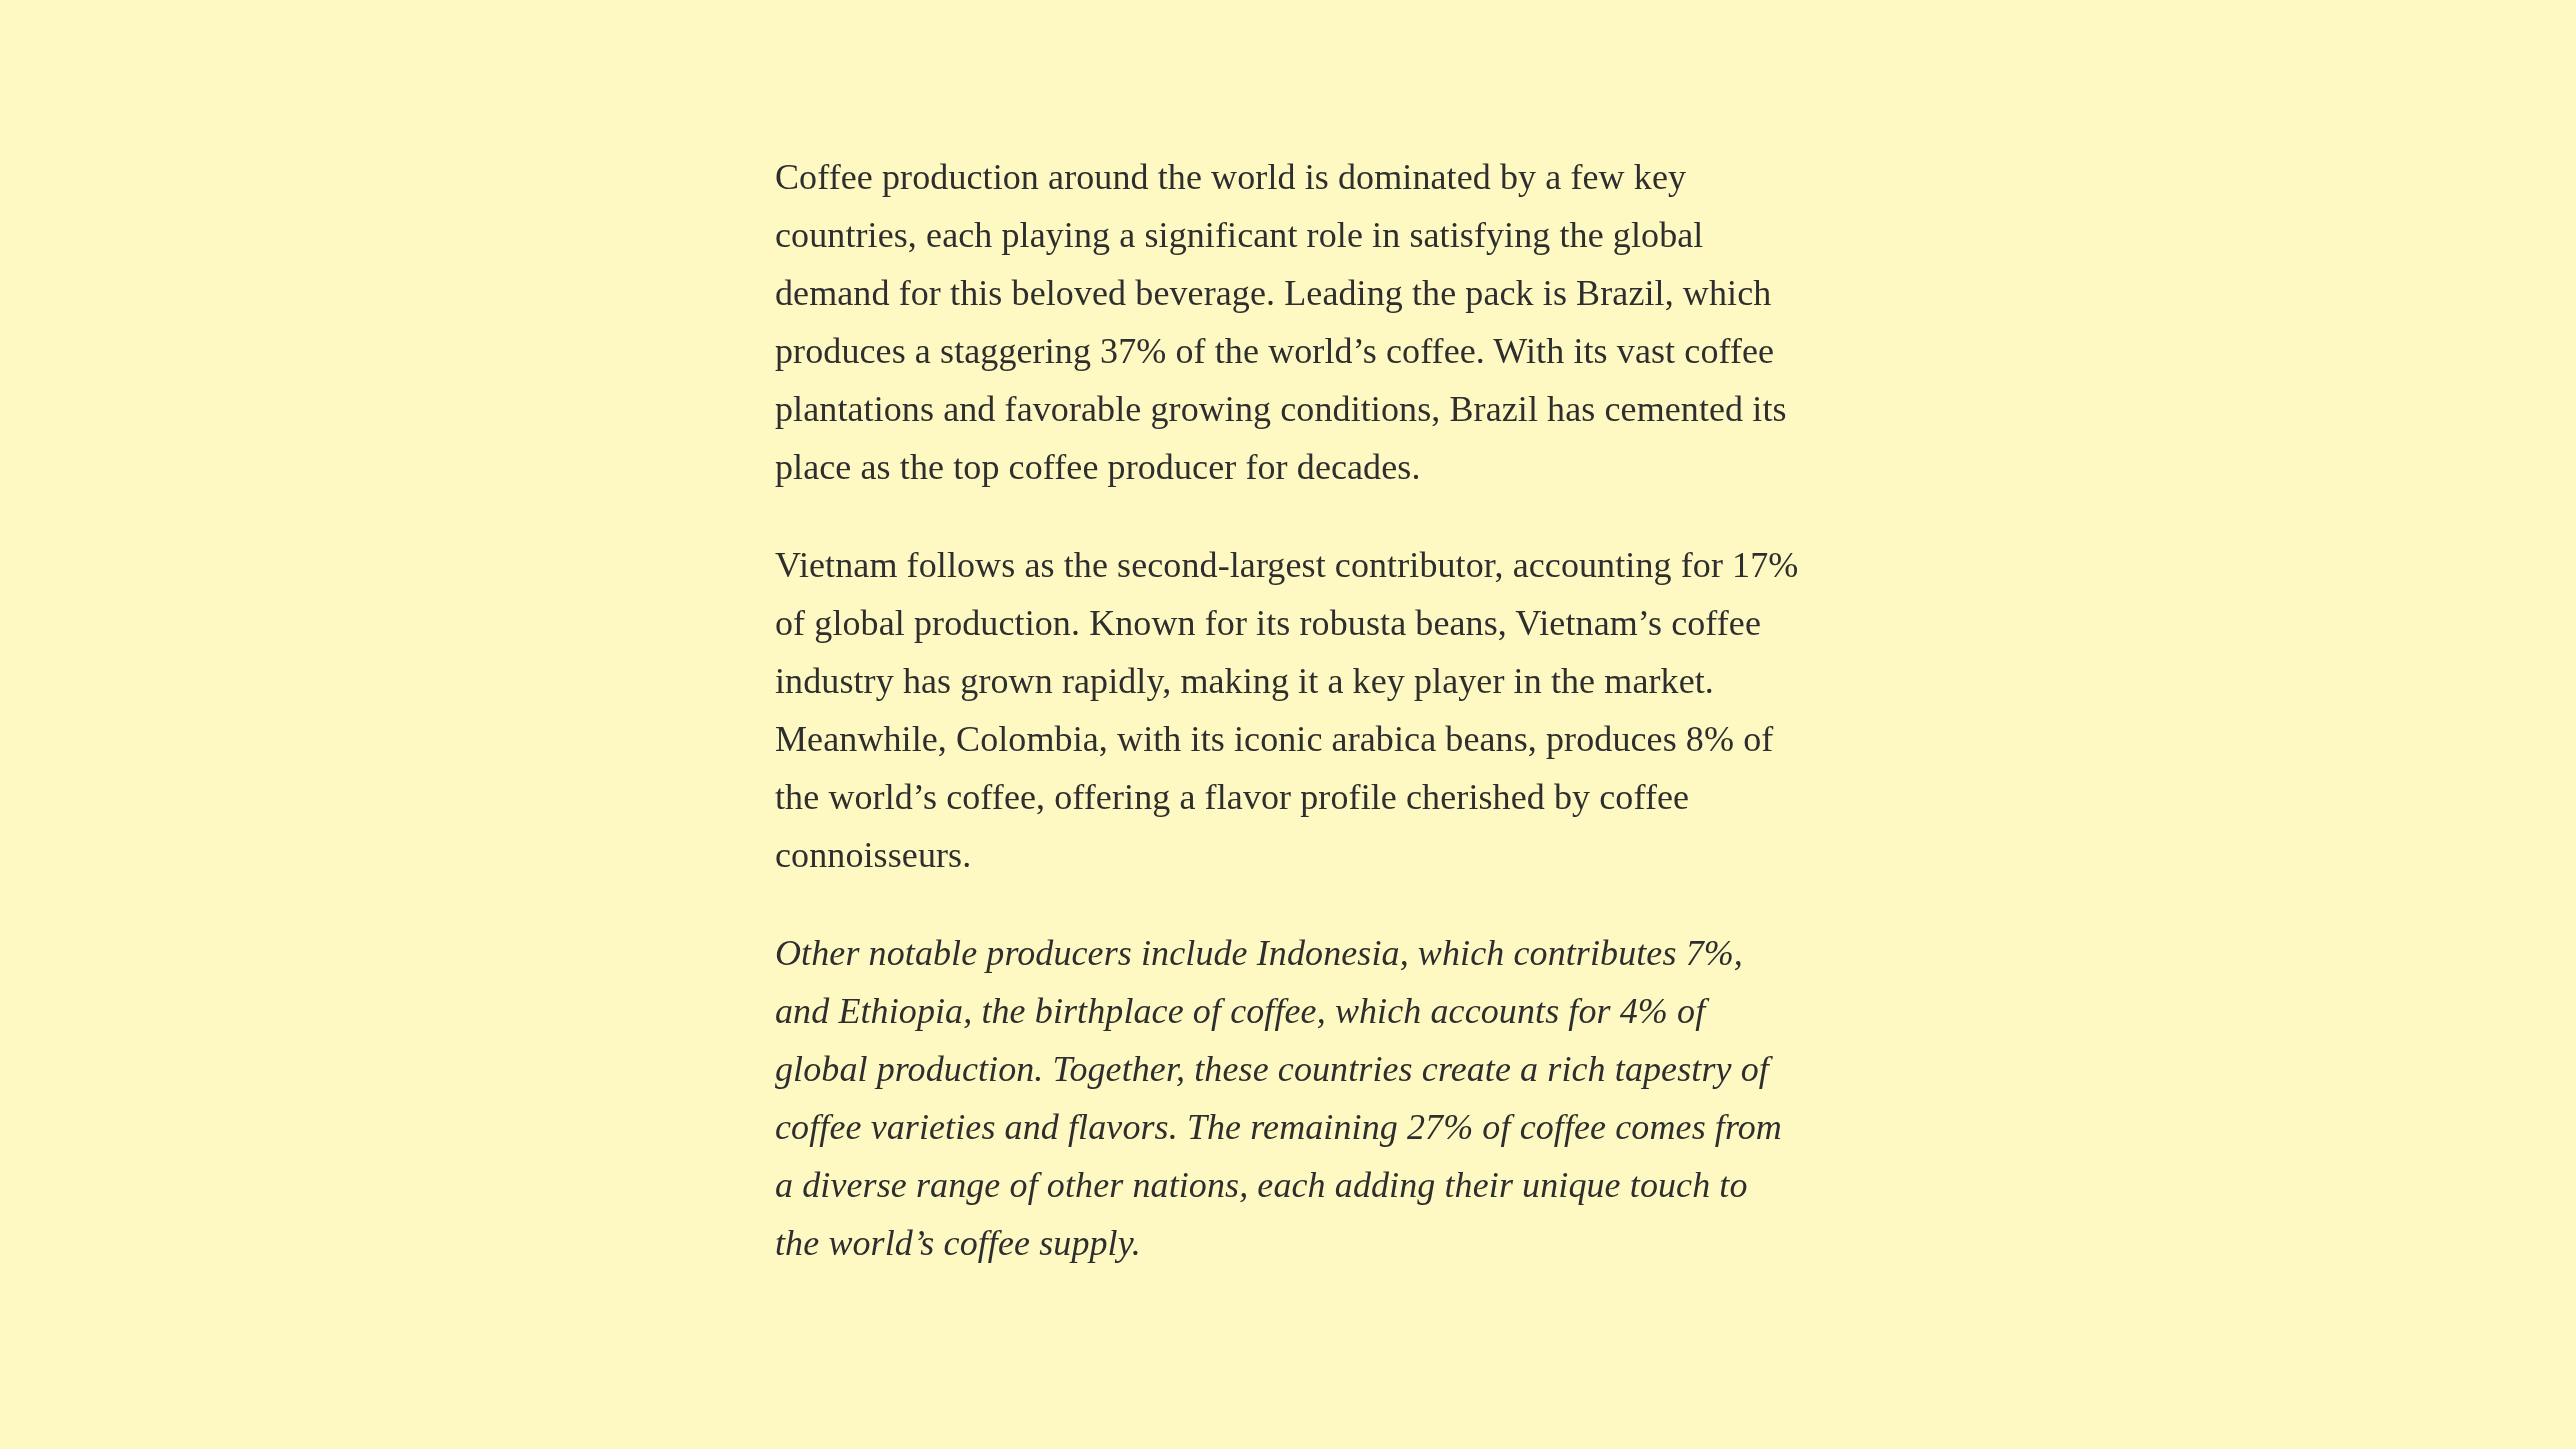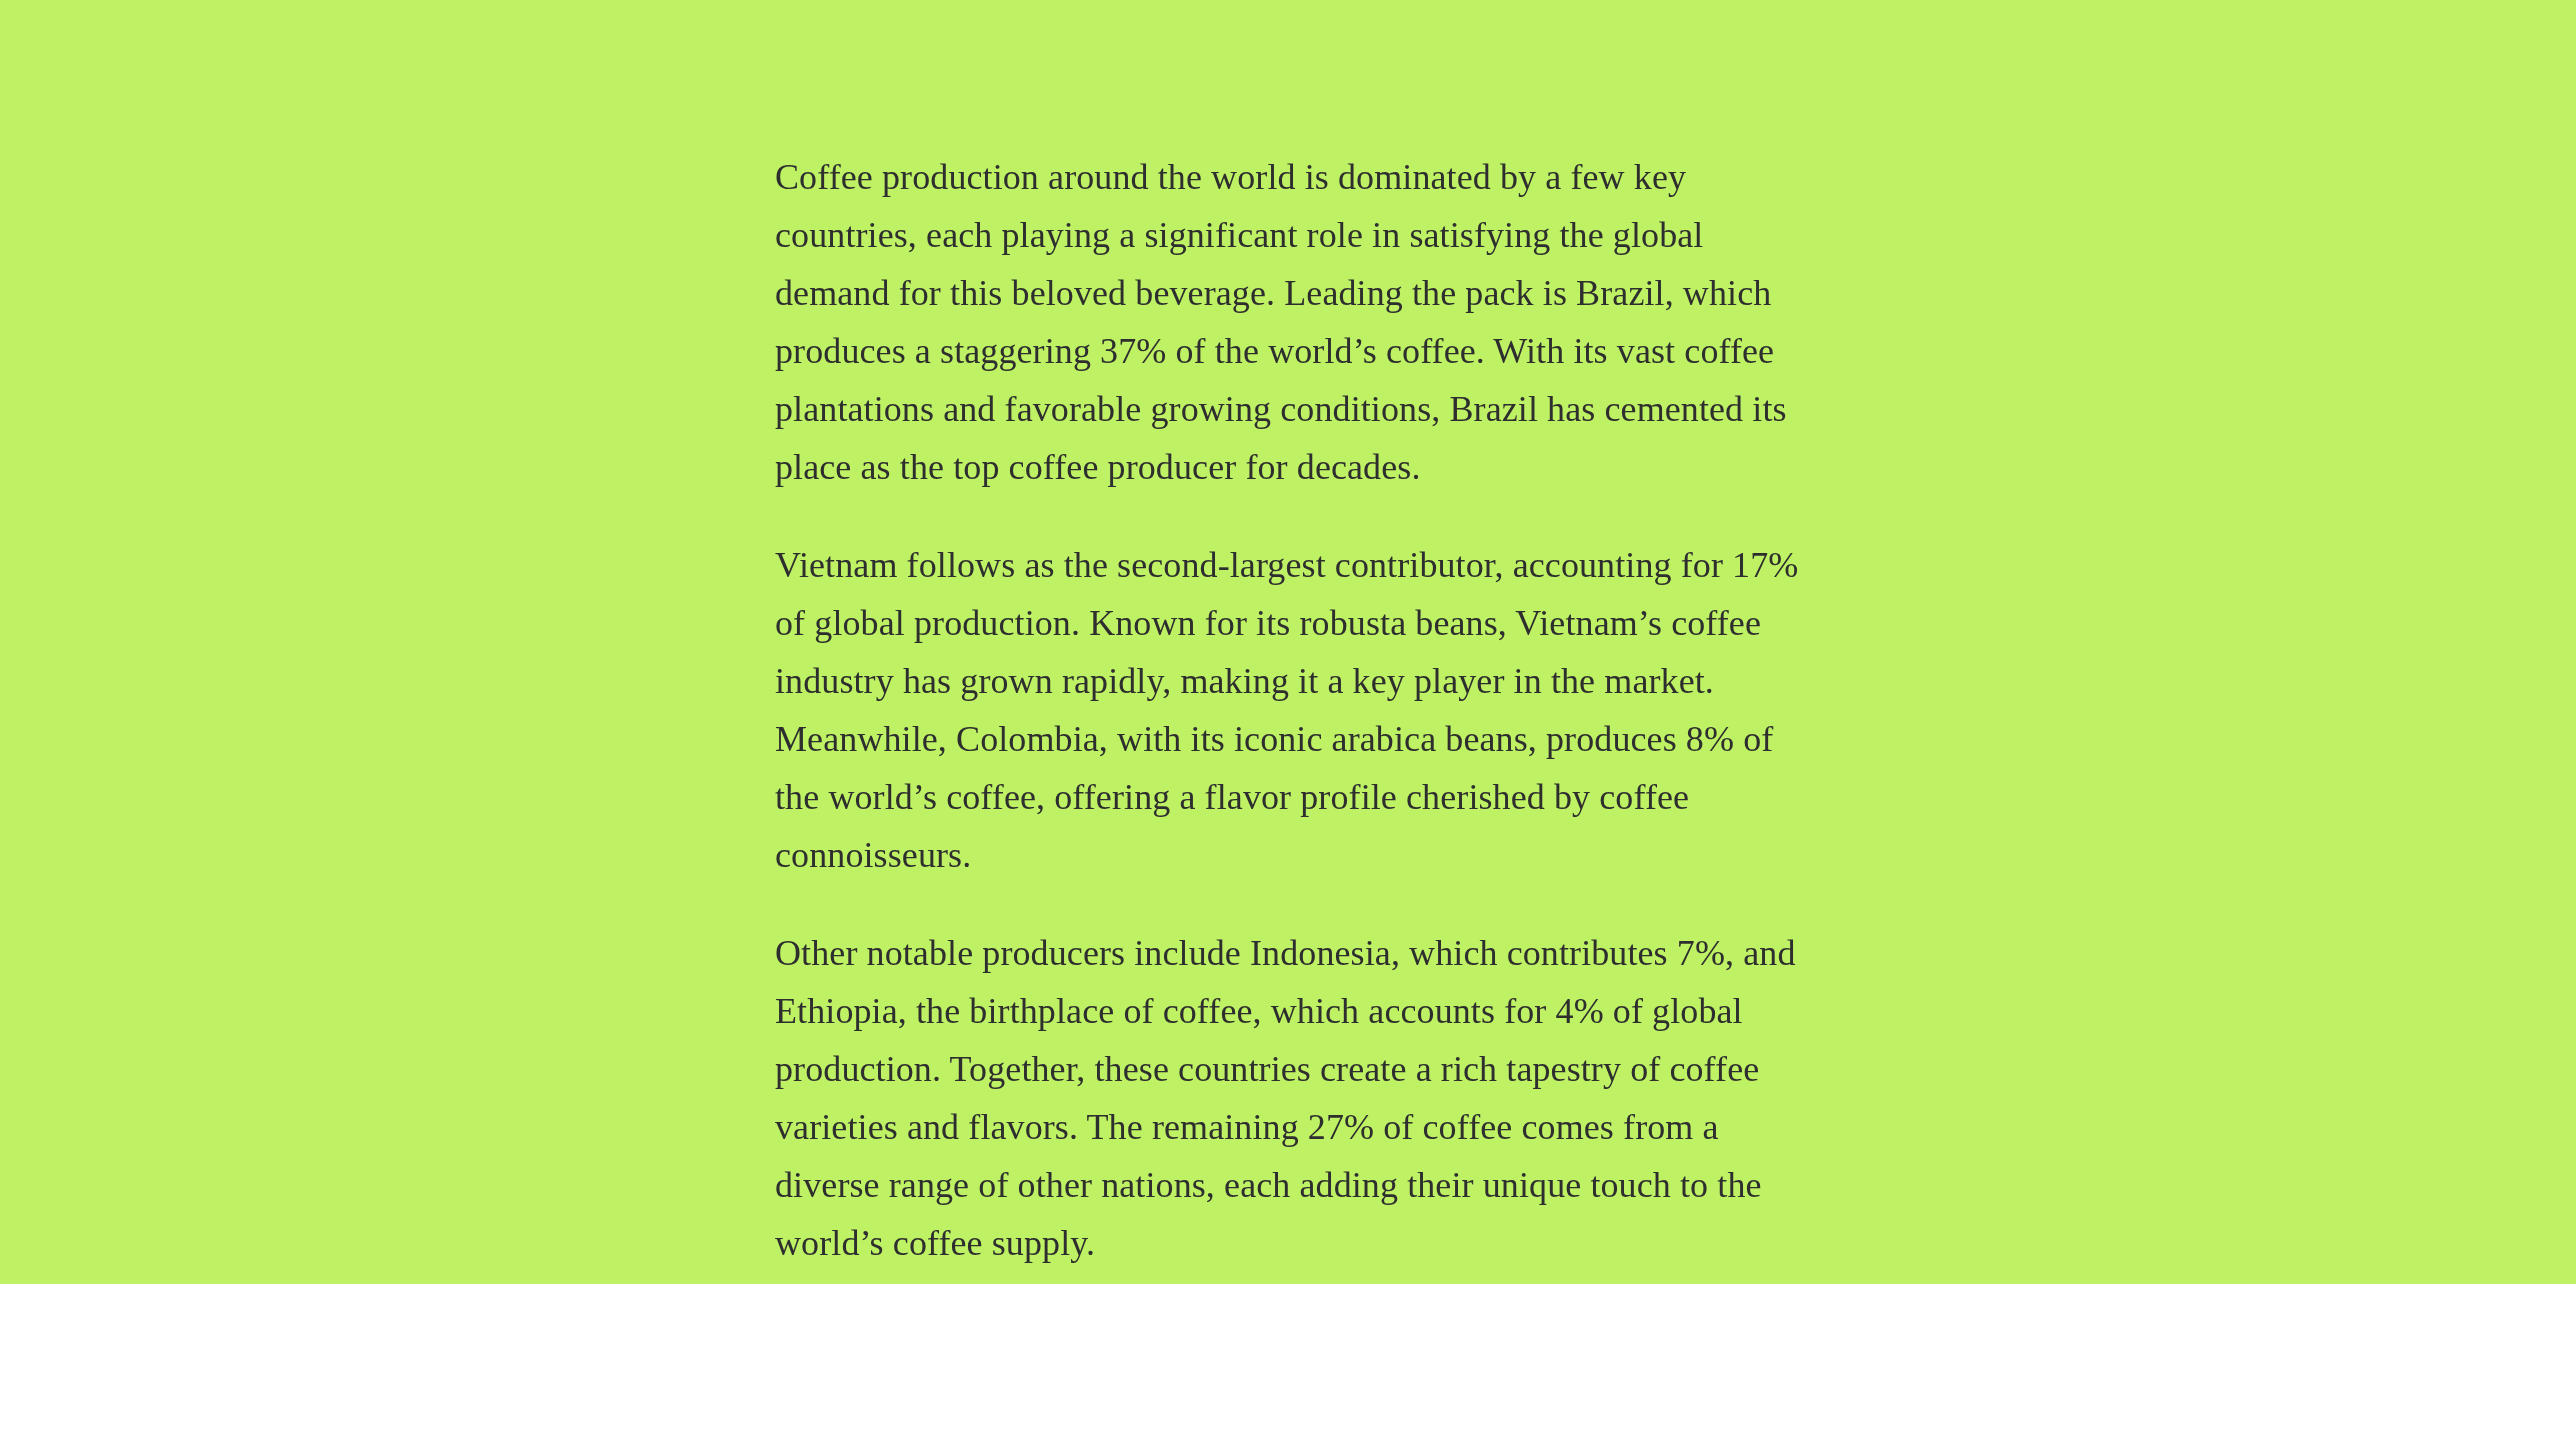--- a/index.html
+++ b/index.html
@@ -10,40 +10,41 @@
   body {
     width: 2576px;
     height: 1449px;
     font-family: "Liberation Serif", serif;
     color: #2b2b2b;
     -webkit-font-smoothing: antialiased;
   }
   .page {
     position: relative;
     width: 2576px;
-    height: 1284px;
-    background: #bef264;
+    height: 1449px;
+    background: #fef9c3;
     overflow: hidden;
   }
   .article {
     position: absolute;
     left: 775px;
     top: 148px;
     width: 1025px;
   }
   .article p {
     margin: 0 0 40px 0;
     font-size: 36px;
     line-height: 58px;
     color: #2e2e2e;
     text-align: left;
     letter-spacing: 0.1px;
   }
   .article p:last-child {
     margin-bottom: 0;
+    font-style: italic;
   }
 </style>
 </head>
 <body>
 
 <div class="page">
   <article class="article">
     <p>Coffee production around the world is dominated by a few key countries, each playing a significant role in satisfying the global demand for this beloved beverage. Leading the pack is Brazil, which produces a staggering 37% of the world’s coffee. With its vast coffee plantations and favorable growing conditions, Brazil has cemented its place as the top coffee producer for decades.</p>
     <p>Vietnam follows as the second-largest contributor, accounting for 17% of global production. Known for its robusta beans, Vietnam’s coffee industry has grown rapidly, making it a key player in the market. Meanwhile, Colombia, with its iconic arabica beans, produces 8% of the world’s coffee, offering a flavor profile cherished by coffee connoisseurs.</p>
     <p>Other notable producers include Indonesia, which contributes 7%, and Ethiopia, the birthplace of coffee, which accounts for 4% of global production. Together, these countries create a rich tapestry of coffee varieties and flavors. The remaining 27% of coffee comes from a diverse range of other nations, each adding their unique touch to the world’s coffee supply.</p>

